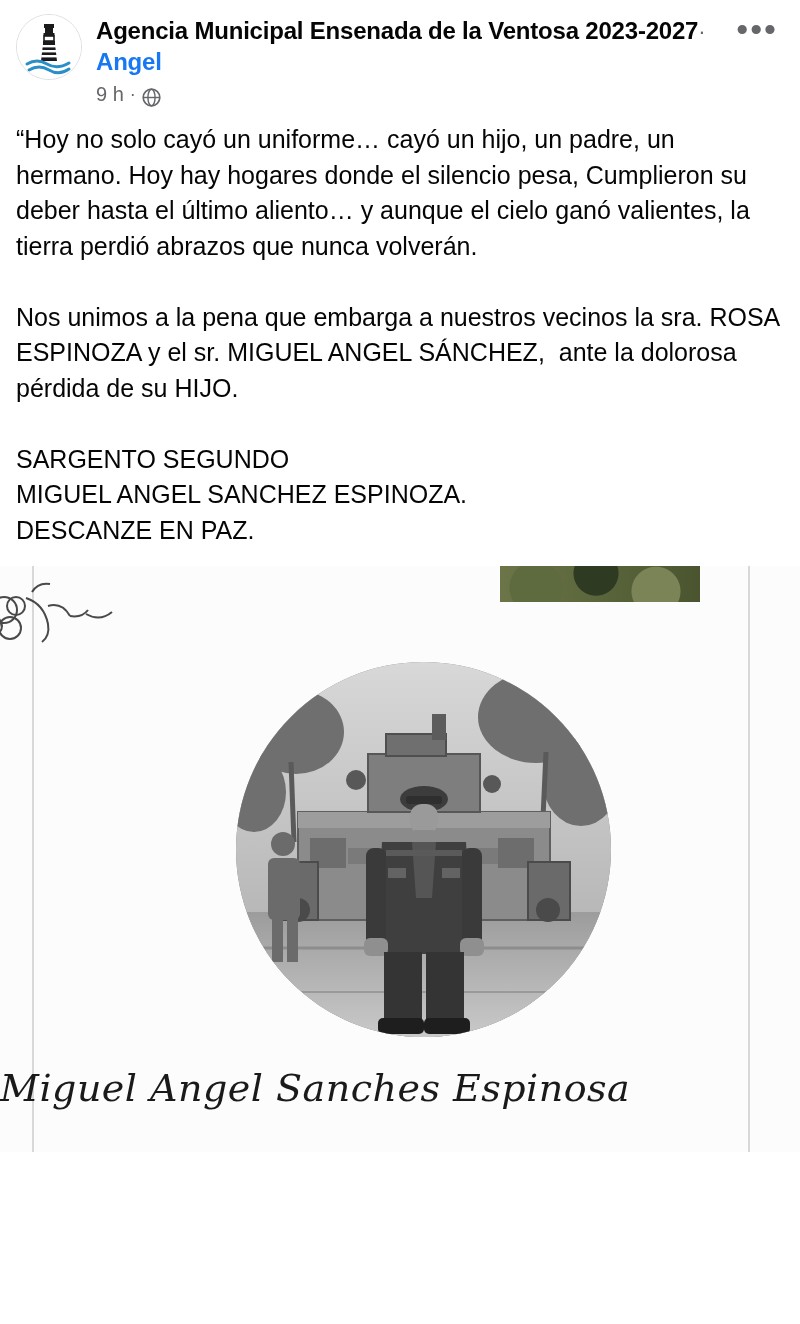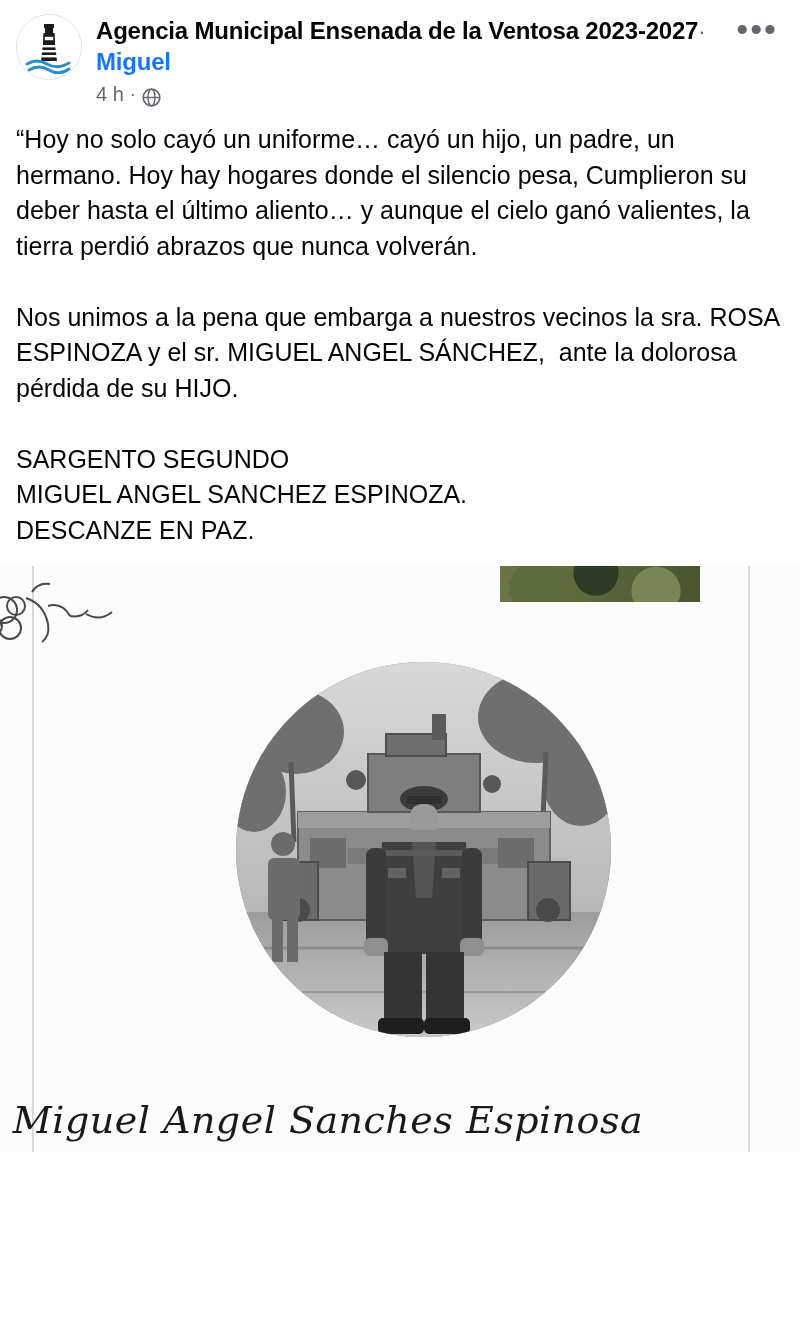--- a/index.html
+++ b/index.html
@@ -142,27 +142,26 @@
     width: 375px; height: 375px;
     border-radius: 50%;
     overflow: hidden;
     background: #7d7d7d;
   }
   .portrait-circle svg { display: block; }
   .signature {
     position: absolute;
     left: 0; top: 500px;
     width: 656px;
-    text-align: center;
+    text-align: left;
     font-family: "DejaVu Serif", serif;
     font-style: italic;
     font-size: 38px;
     color: #1a1a1a;
     letter-spacing: 0.5px;
-    margin-top: 32px;
   }
 </style>
 </head>
 <body>
 
 <div id="page">
 
   <div class="post-header">
 
     <div class="avatar">
@@ -178,23 +177,23 @@
           <rect x="24" y="30" width="16" height="2.4" fill="#ffffff"></rect>
           <rect x="24.6" y="35" width="15" height="2.4" fill="#ffffff"></rect>
           <rect x="24.2" y="40" width="16" height="2.4" fill="#ffffff"></rect>
           <path d="M10 49 q10 -6 20 0 q10 6 22 -1" stroke="#2a8fc7" stroke-width="3" fill="none" stroke-linecap="round"></path>
           <path d="M12 55 q10 -6 20 0 q10 6 20 -1" stroke="#2a8fc7" stroke-width="3" fill="none" stroke-linecap="round"></path>
         </g>
       </svg>
     </div>
 
     <div class="header-text">
-      <div class="page-name"><span>Agencia Municipal Ensenada de la Ventosa 2023-2027</span><span class="sep-dot">·</span> <span class="follow-link">Miguel</span></div>
+      <div class="page-name"><span>Agencia Municipal Ensenada de la Ventosa 2023-2027</span><span class="sep-dot">·</span> <span class="follow-link">Angel</span></div>
       <div class="meta-row">
-        <span>4 h</span>
+        <span>9 h</span>
         <span class="meta-dot">·</span>
         <span class="globe-icon">
           <svg width="19" height="19" viewBox="0 0 16 16">
             <circle cx="8" cy="8" r="7" fill="none" stroke="#65676b" stroke-width="1.4"></circle>
             <ellipse cx="8" cy="8" rx="3" ry="7" fill="none" stroke="#65676b" stroke-width="1.2"></ellipse>
             <line x1="1" y1="8" x2="15" y2="8" stroke="#65676b" stroke-width="1.2"></line>
           </svg>
         </span>
       </div>
     </div>

